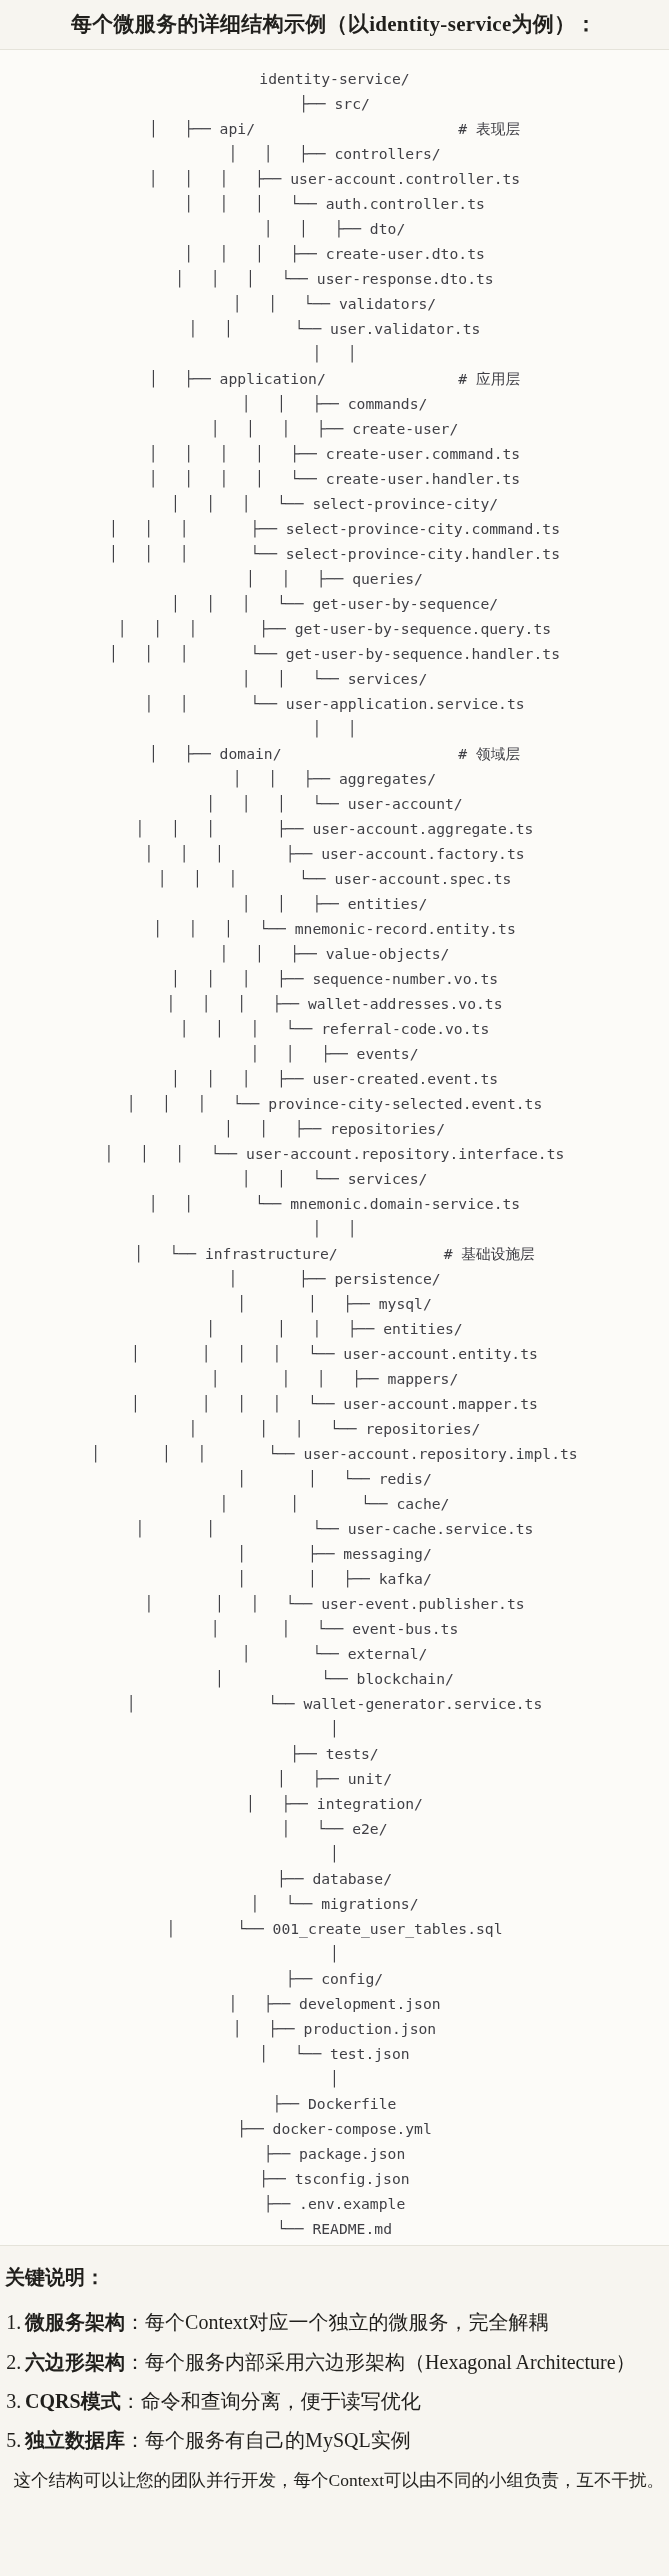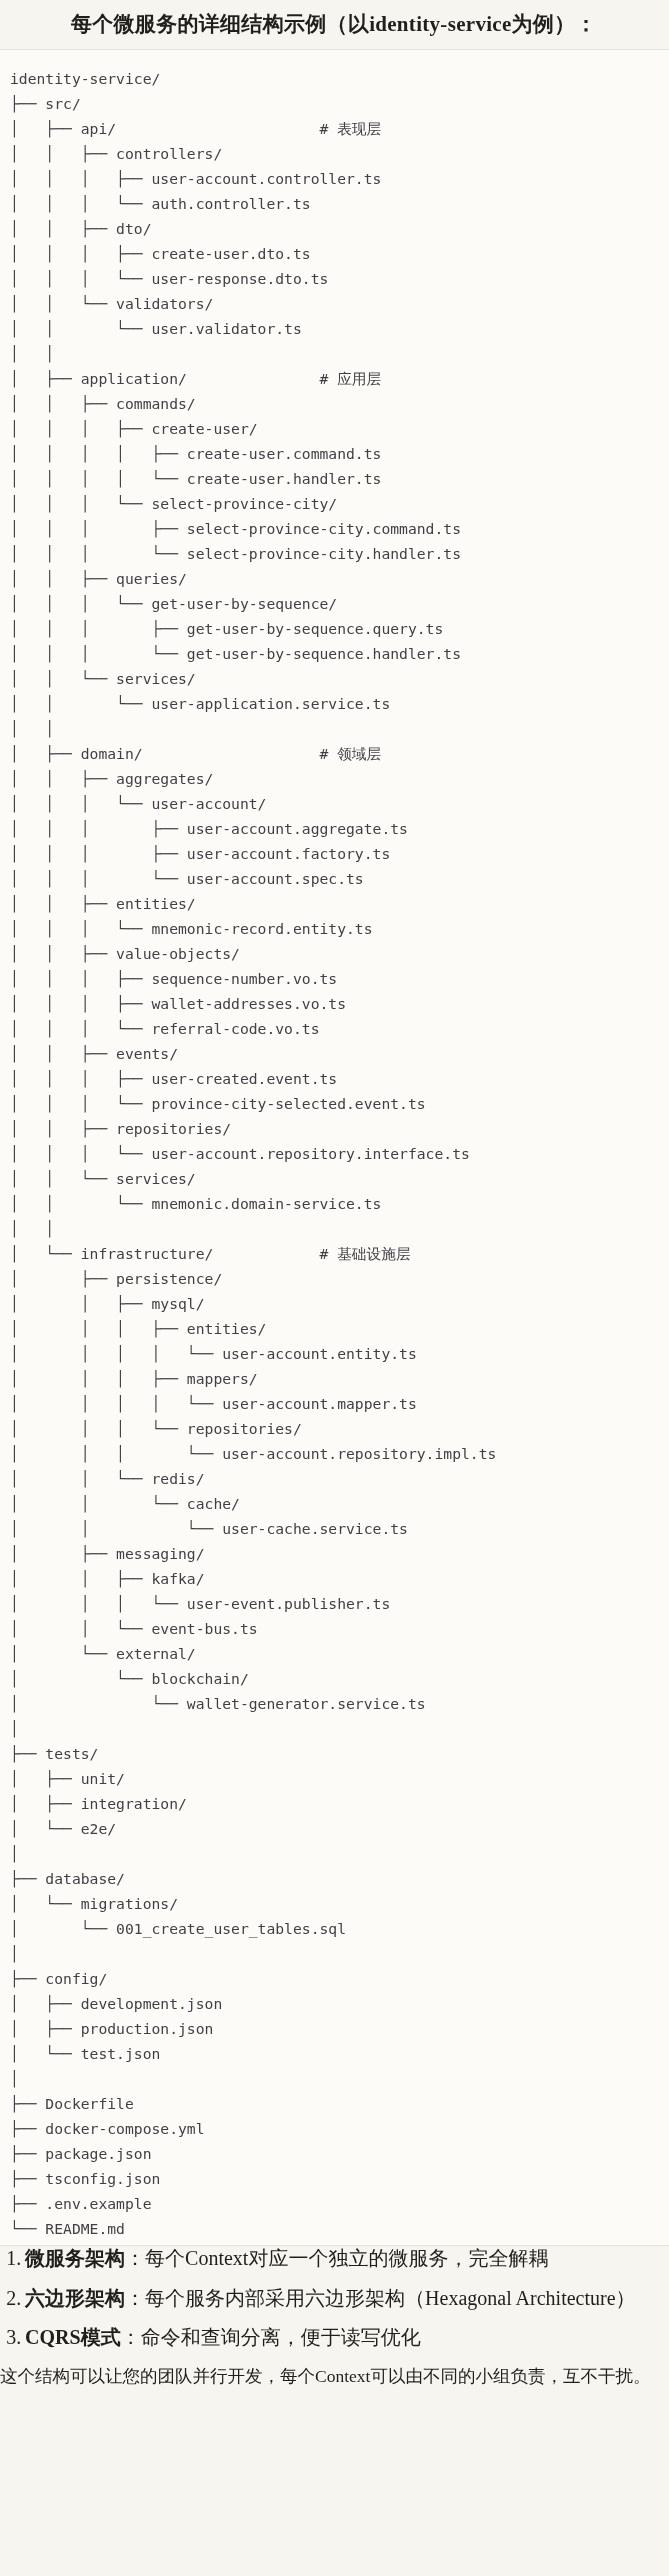--- a/index.html
+++ b/index.html
@@ -26,39 +26,41 @@
     border-bottom: 0.6px solid #e5e3da;
     padding: 15.6px 10px 4.4px 10px;
   }
   .file-tree {
     margin: 0;
     font-family: "DejaVu Sans Mono", monospace;
     font-size: 14.7px;
     line-height: 25px;
     color: #3f3f45;
     white-space: pre;
+    text-align: center;
   }
   .notes { padding: 0 5px; }
   .notes-heading {
     font-size: 20px;
     line-height: 27.5px;
     font-weight: 700;
     margin: 17.5px 0 19px 0;
   }
   .note-item {
     font-size: 20px;
     line-height: 25px;
     margin: 0 0 14.4px 1.3px;
   }
   .note-num { margin-right: 3.8px; }
   .note-term { font-weight: 700; }
   .closing-paragraph {
     font-size: 17.5px;
     line-height: 25px;
     margin: 3.8px 0 0 -5px;
+    text-align: right;
   }
 </style>
 </head>
 <body>
 
 <div>
 
   <h1 class="page-title">每个微服务的详细结构示例（以identity-service为例）：</h1>
 
   <div class="code-block">
@@ -146,34 +148,38 @@
 ├── Dockerfile
 ├── docker-compose.yml
 ├── package.json
 ├── tsconfig.json
 ├── .env.example
 └── README.md</pre>
   </div>
 
   <div class="notes">
 
+    <h2 class="notes-heading">关键说明：</h2>
 
     <div class="note-item">
       <span class="note-num">1.</span><span class="note-term">微服务架构</span><span class="note-desc">：每个Context对应一个独立的微服务，完全解耦</span>
     </div>
 
     <div class="note-item">
       <span class="note-num">2.</span><span class="note-term">六边形架构</span><span class="note-desc">：每个服务内部采用六边形架构（Hexagonal Architecture）</span>
     </div>
 
     <div class="note-item">
       <span class="note-num">3.</span><span class="note-term">CQRS模式</span><span class="note-desc">：命令和查询分离，便于读写优化</span>
     </div>
 
 
+    <div class="note-item">
+      <span class="note-num">5.</span><span class="note-term">独立数据库</span><span class="note-desc">：每个服务有自己的MySQL实例</span>
+    </div>
 
 
     <p class="closing-paragraph">这个结构可以让您的团队并行开发，每个Context可以由不同的小组负责，互不干扰。</p>
 
   </div>
 
 </div>
 
 
 </body></html>

